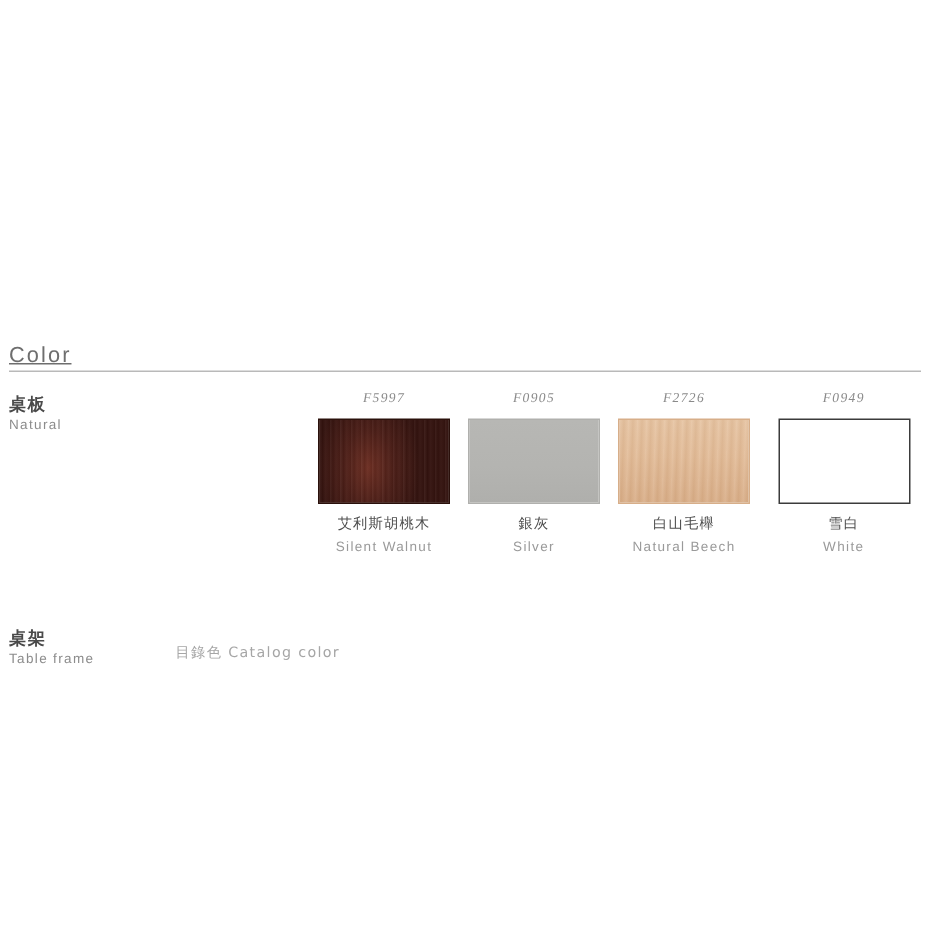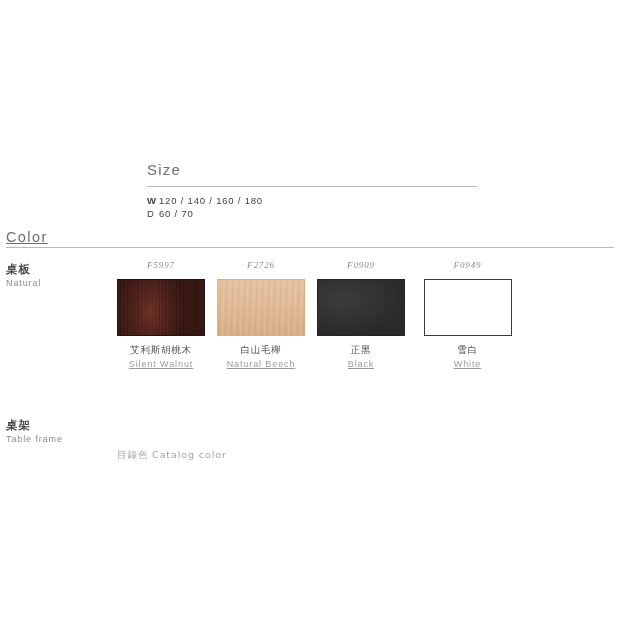--- a/index.html
+++ b/index.html
@@ -100,30 +100,30 @@
   #tabletop-label { top: 262px; }
   #tableframe-label { top: 418px; }
 
   
   .swatch-grid {
     position: absolute;
     left: 117px;
     top: 259px;
     width: 486px;
     display: flex;
-    justify-content: flex-start;
+    justify-content: flex-end;
   }
   .swatch-cell {
     width: 88px;
     margin-right: 12px;
     display: flex;
     flex-direction: column;
     align-items: center;
   }
-  .swatch-cell:last-child { margin-right: 16px; padding-left: 13px; }
+  .swatch-cell:last-child { margin-right: 3px; padding-left: 13px; }
 
   .swatch-code {
     font-size: 9px;
     font-style: italic;
     color: #8a8a8a;
     letter-spacing: 0.9px;
     line-height: 12px;
     margin-bottom: 8px;
     font-family: "Liberation Serif", serif;
   }
@@ -141,21 +141,20 @@
     letter-spacing: 0.8px;
     font-family: "DejaVu Sans", "Liberation Sans", sans-serif;
     text-align: center;
   }
   .swatch-name-en {
     font-size: 9px;
     color: #9a9a9a;
     line-height: 14px;
     letter-spacing: 0.9px;
     text-align: center;
-    text-decoration: underline;
   }
 
   
   .chip-walnut {
     background:
       repeating-linear-gradient(90deg,
         rgba(255,255,255,0.055) 0px,
         rgba(0,0,0,0.06) 2px,
         rgba(255,255,255,0.03) 4px,
         rgba(0,0,0,0.05) 7px),
@@ -183,78 +182,66 @@
   }
   .chip-white {
     background: #ffffff;
     border: 1.5px solid #3b3b3b;
   }
 
   
   .frame-note {
     position: absolute;
     left: 117px;
-    top: 448px;
+    top: 429px;
     font-size: 9.5px;
     color: #a6a6a6;
     letter-spacing: 0.9px;
     line-height: 14px;
     font-family: "DejaVu Sans", "Liberation Sans", sans-serif;
     white-space: nowrap;
   }
 </style>
 </head>
 <body>
 
 <div id="page">
 
-  <div class="size-block">
-    <div class="size-heading">Size</div>
-    <div class="size-rule"></div>
-    <div class="size-rows">
-      <div class="size-row">
-        <span class="size-key">W</span><span class="size-val">120 / 140 / 160 / 180</span>
-      </div>
-      <div class="size-row">
-        <span class="size-key thin">D</span><span class="size-val">60 / 70</span>
-      </div>
-    </div>
-  </div>
 
   <div class="color-heading">Color</div>
   <div class="color-rule"></div>
 
   <div class="row-label" id="tabletop-label">
     <div class="zh">桌板</div>
     <div class="en">Natural</div>
   </div>
 
   <div class="swatch-grid">
 
     <div class="swatch-cell">
       <div class="swatch-code">F5997</div>
       <div class="swatch-chip chip-walnut"></div>
       <div class="swatch-name-zh">艾利斯胡桃木</div>
       <div class="swatch-name-en">Silent Walnut</div>
     </div>
 
+    <div class="swatch-cell">
+      <div class="swatch-code">F0905</div>
+      <div class="swatch-chip chip-silver"></div>
+      <div class="swatch-name-zh">銀灰</div>
+      <div class="swatch-name-en">Silver</div>
+    </div>
 
     <div class="swatch-cell">
       <div class="swatch-code">F2726</div>
       <div class="swatch-chip chip-beech"></div>
       <div class="swatch-name-zh">白山毛櫸</div>
       <div class="swatch-name-en">Natural Beech</div>
     </div>
 
-    <div class="swatch-cell">
-      <div class="swatch-code">F0909</div>
-      <div class="swatch-chip chip-black"></div>
-      <div class="swatch-name-zh">正黑</div>
-      <div class="swatch-name-en">Black</div>
-    </div>
 
     <div class="swatch-cell">
       <div class="swatch-code">F0949</div>
       <div class="swatch-chip chip-white"></div>
       <div class="swatch-name-zh">雪白</div>
       <div class="swatch-name-en">White</div>
     </div>
 
   </div>
 

